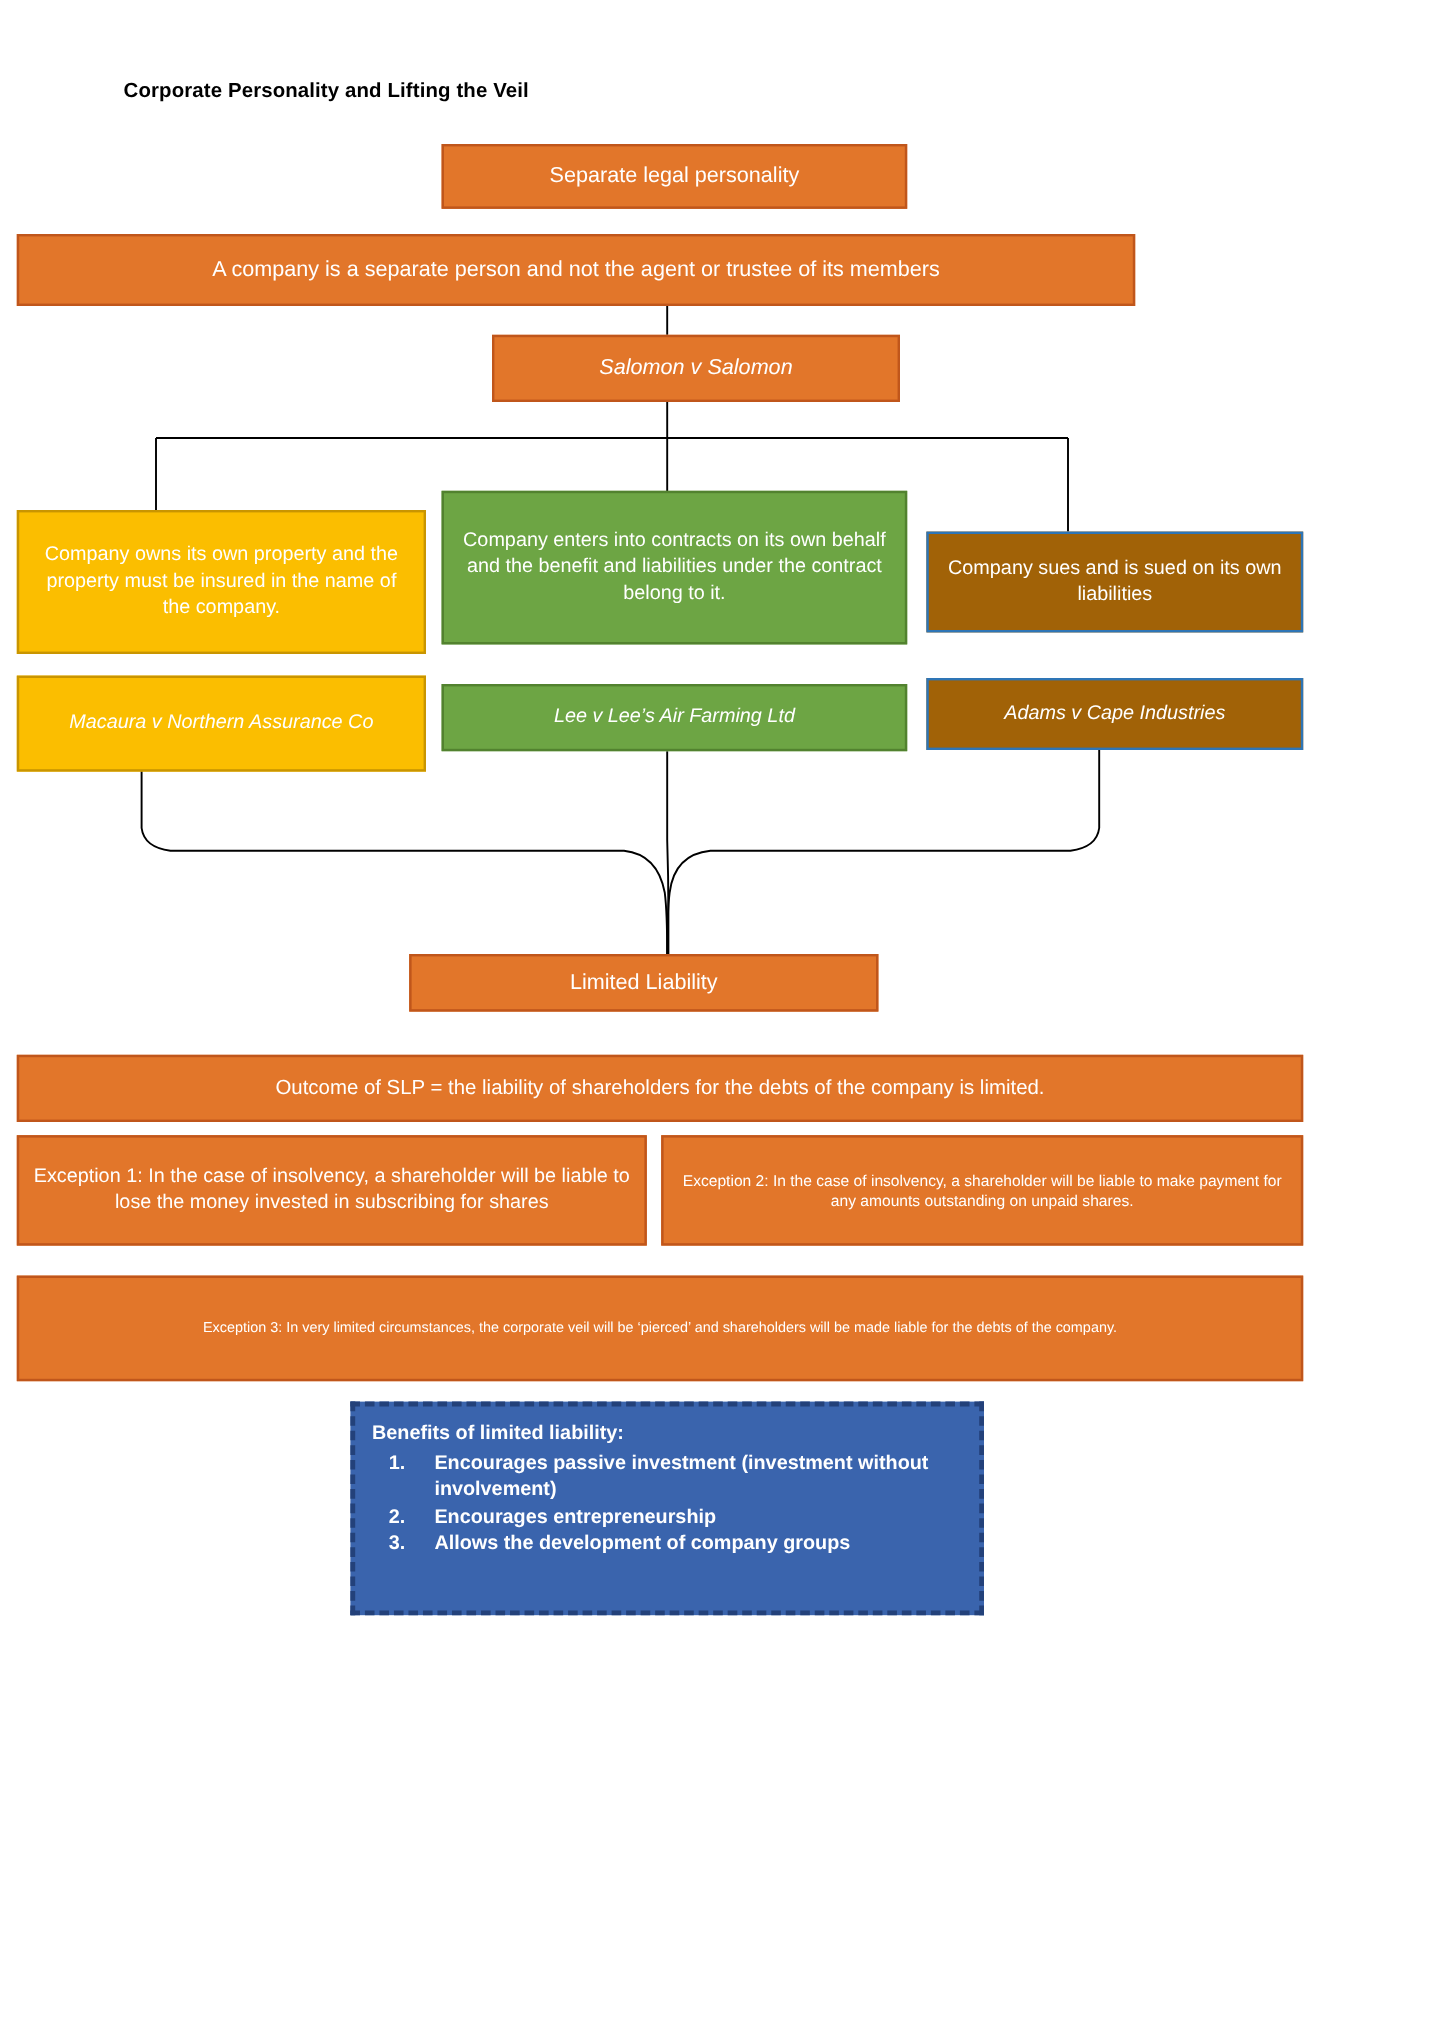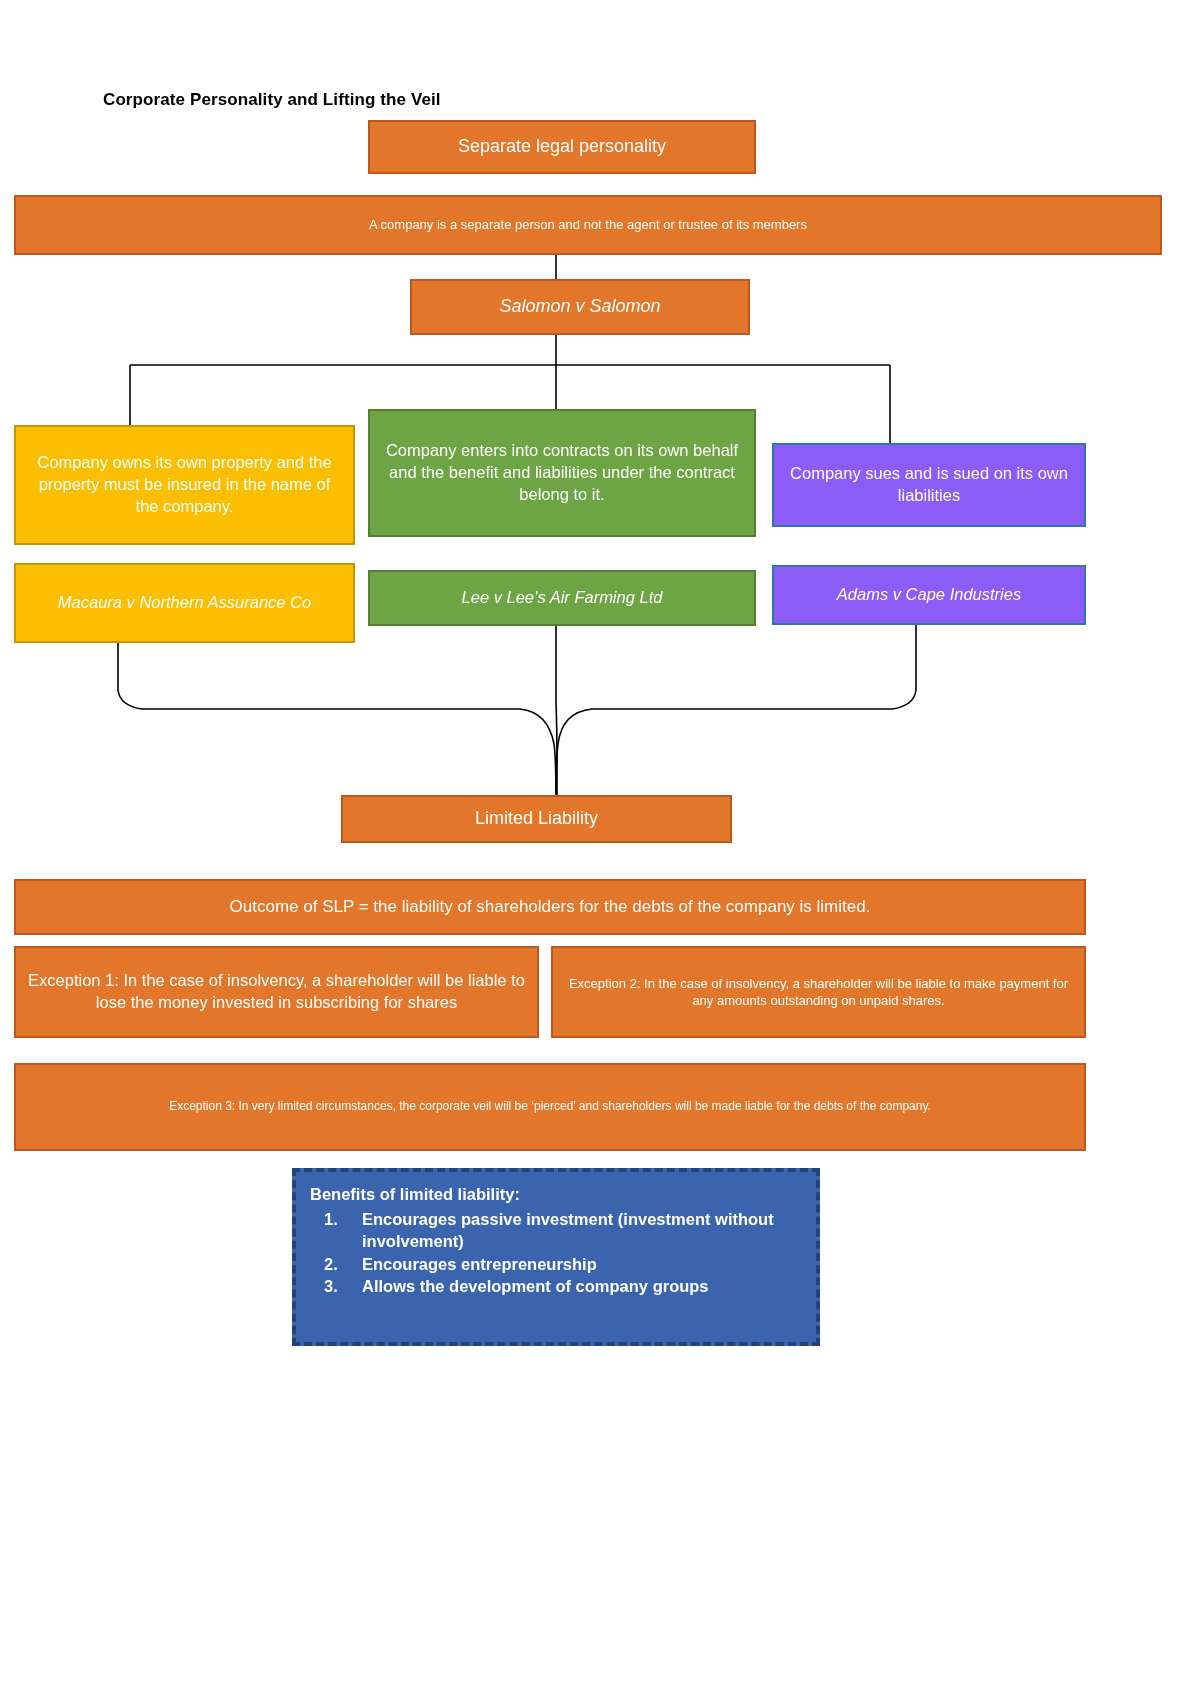--- a/index.html
+++ b/index.html
@@ -15,51 +15,50 @@
   #wires{position:absolute;left:0;top:0;width:1200px;height:1698px;pointer-events:none;}
 
   .title{
     position:absolute;
     left:103px;top:66px;
     font-size:17px;
     font-weight:700;
     color:#000000;
     letter-spacing:0.1px;
     white-space:nowrap;
-    margin-top:24px;
   }
 
   .box{
     position:absolute;
     box-sizing:border-box;
     display:flex;
     align-items:center;
     justify-content:center;
     text-align:center;
     color:#ffffff;
     line-height:1.33;
     padding:4px 10px;
   }
   .orange{background:#E2762A;border:2px solid #C0561B;align-items:center;}
   .yellow{background:#FBBE00;border:2px solid #C99500;}
   .green {background:#6DA544;border:2px solid #52822F;}
-  .blue  {background:#8b5cf6;border:2px solid #2E75B6;}
+  .blue  {background:#a16207;border:2px solid #2E75B6;}
   .navy  {
     background:#3A64AD;
     border:4px dashed #23417A;
     color:#ffffff;
     display:block;
     text-align:left;
     padding:12px 14px;
   }
   .italic{font-style:italic;}
 
   
   #box-slp          {left:368px; top:120px;  width:388px; height:54px;  font-size:18px;}
-  #box-company-sep  {left:14px;  top:195px;  width:1148px;height:60px;  font-size:13px;}
+  #box-company-sep  {left:14px;  top:195px;  width:932px;height:60px;  font-size:18px;}
   #box-salomon      {left:368px; top:279px;  width:340px; height:56px;  font-size:18px;margin-left:42px;}
 
   #box-own-property {left:14px;  top:425px;  width:341px; height:120px; font-size:16.5px;}
   #box-contracts    {left:368px; top:409px;  width:388px; height:128px; font-size:16.5px;}
   #box-sues         {left:772px; top:443px;  width:314px; height:84px;  font-size:16.5px;}
 
   #box-macaura      {left:14px;  top:563px;  width:341px; height:80px;  font-size:16.5px;}
   #box-lee          {left:368px; top:570px;  width:388px; height:56px;  font-size:16.5px;}
   #box-adams        {left:772px; top:565px;  width:314px; height:60px;  font-size:16.5px;}
 

